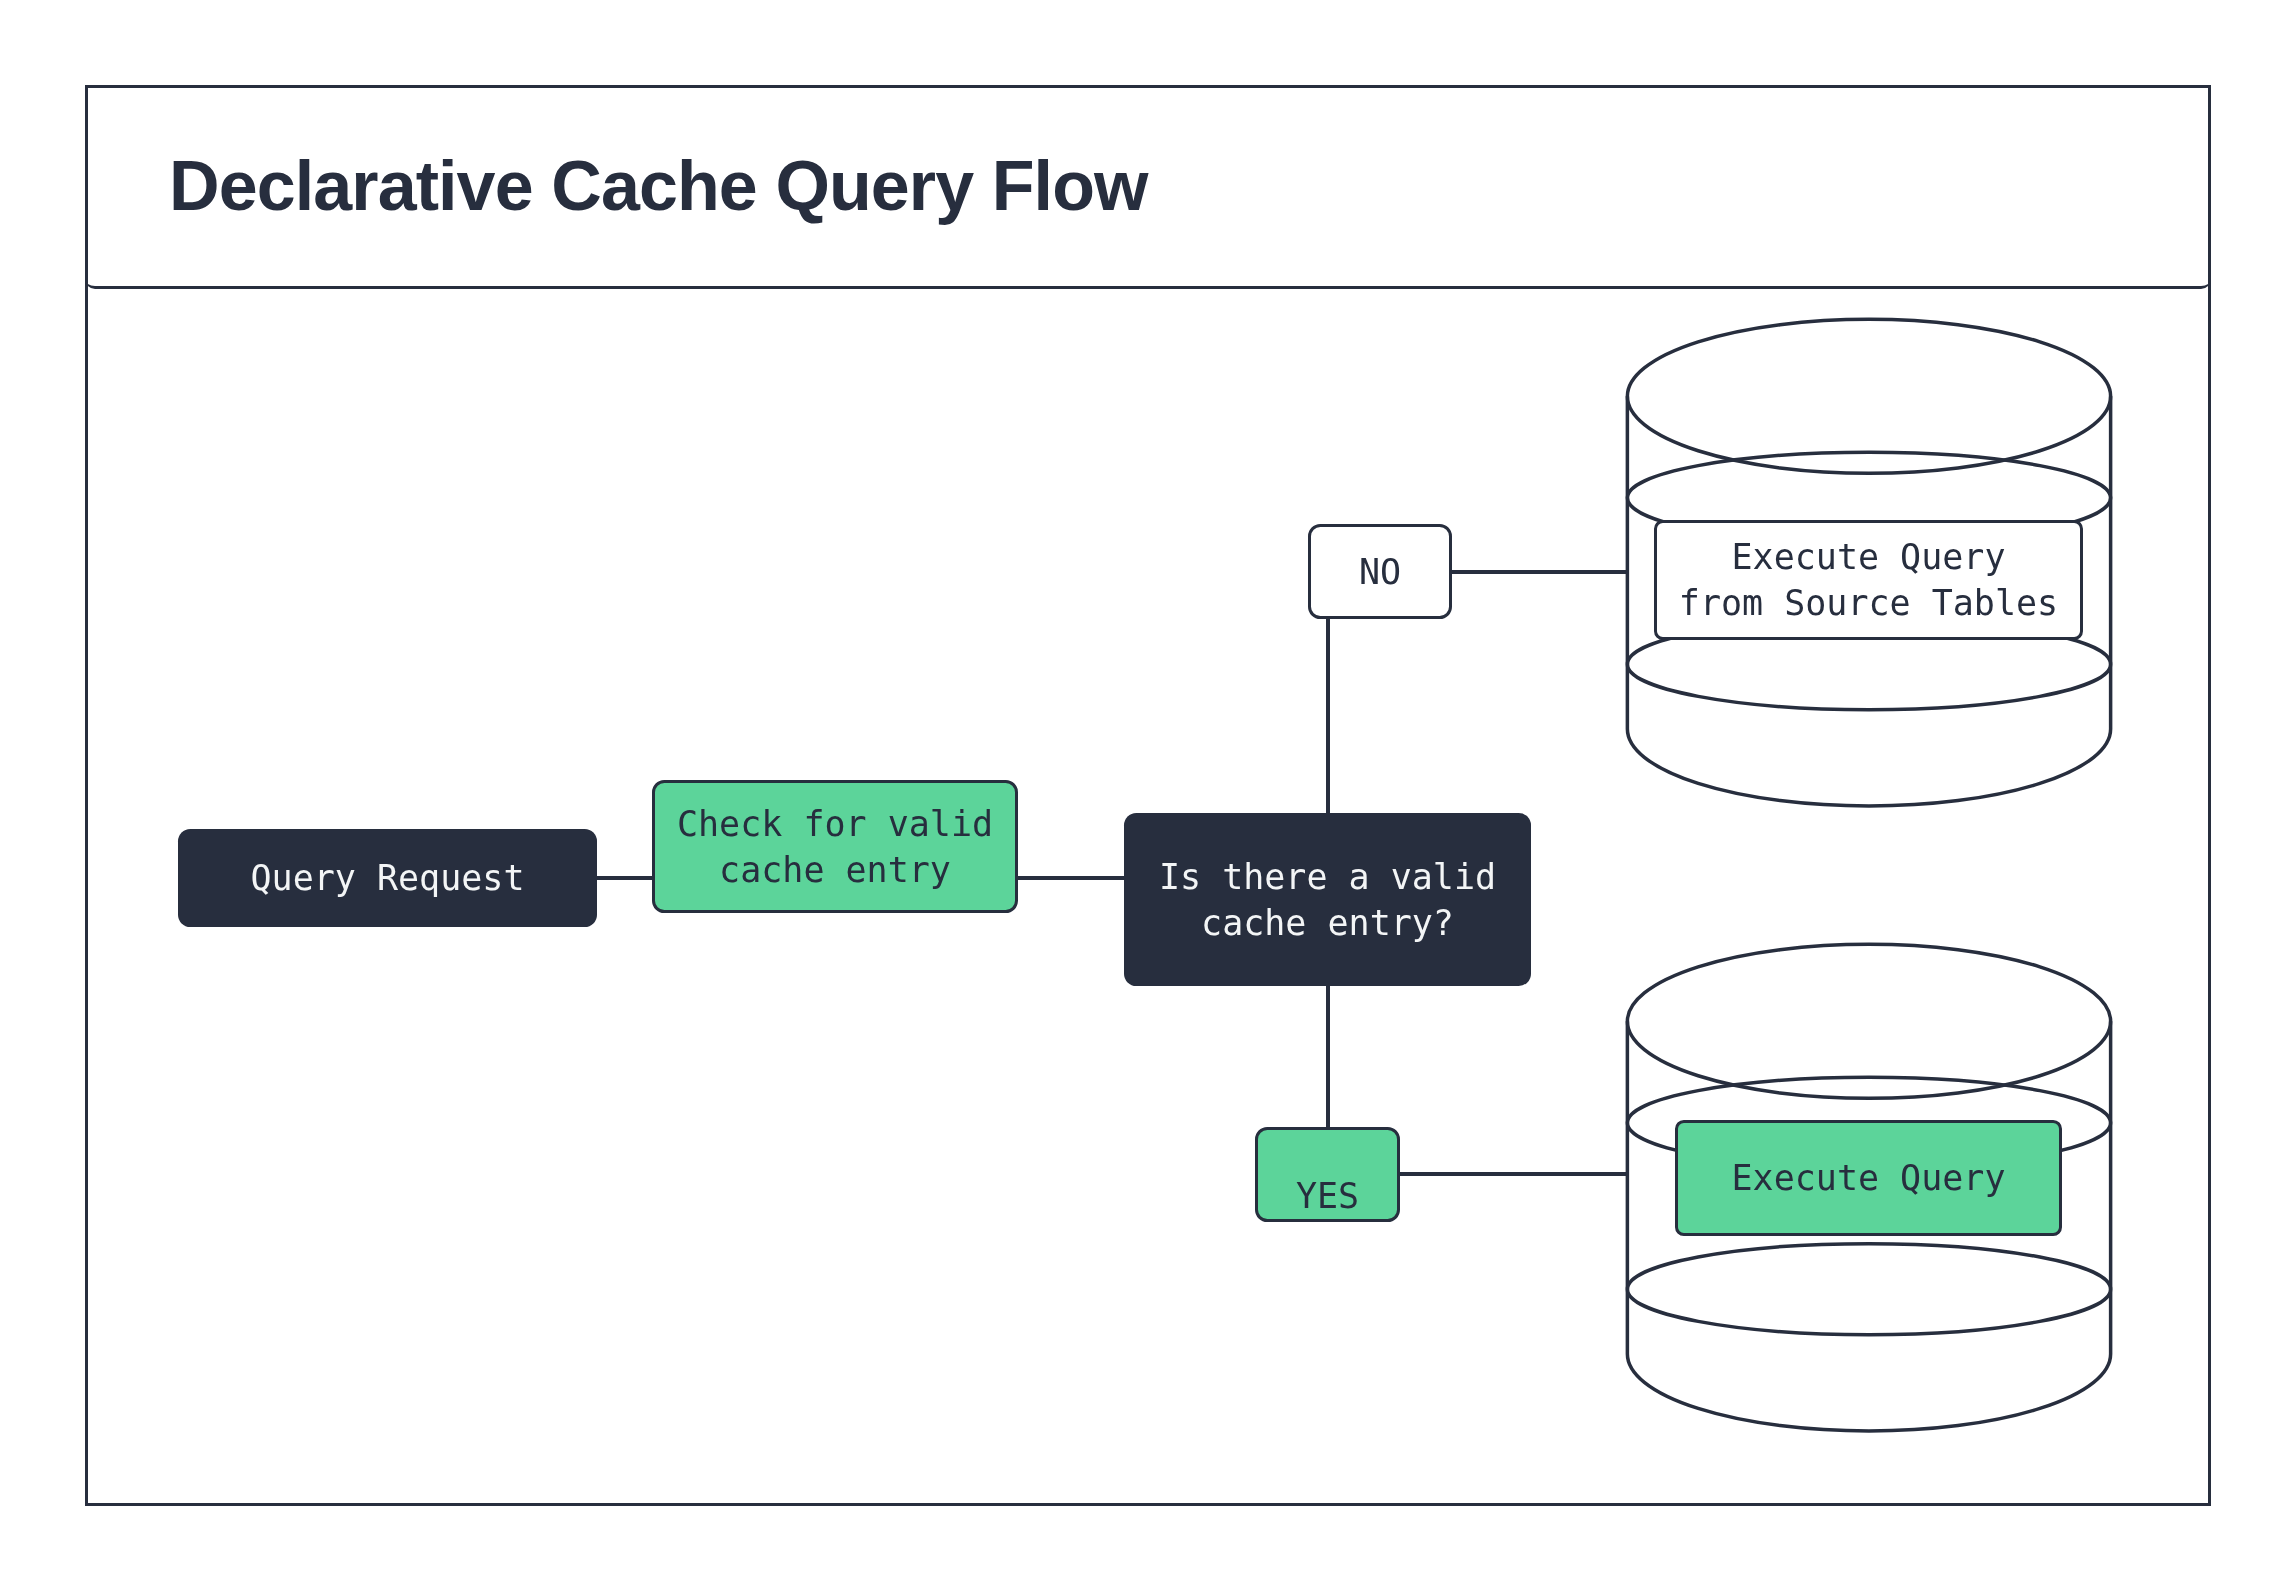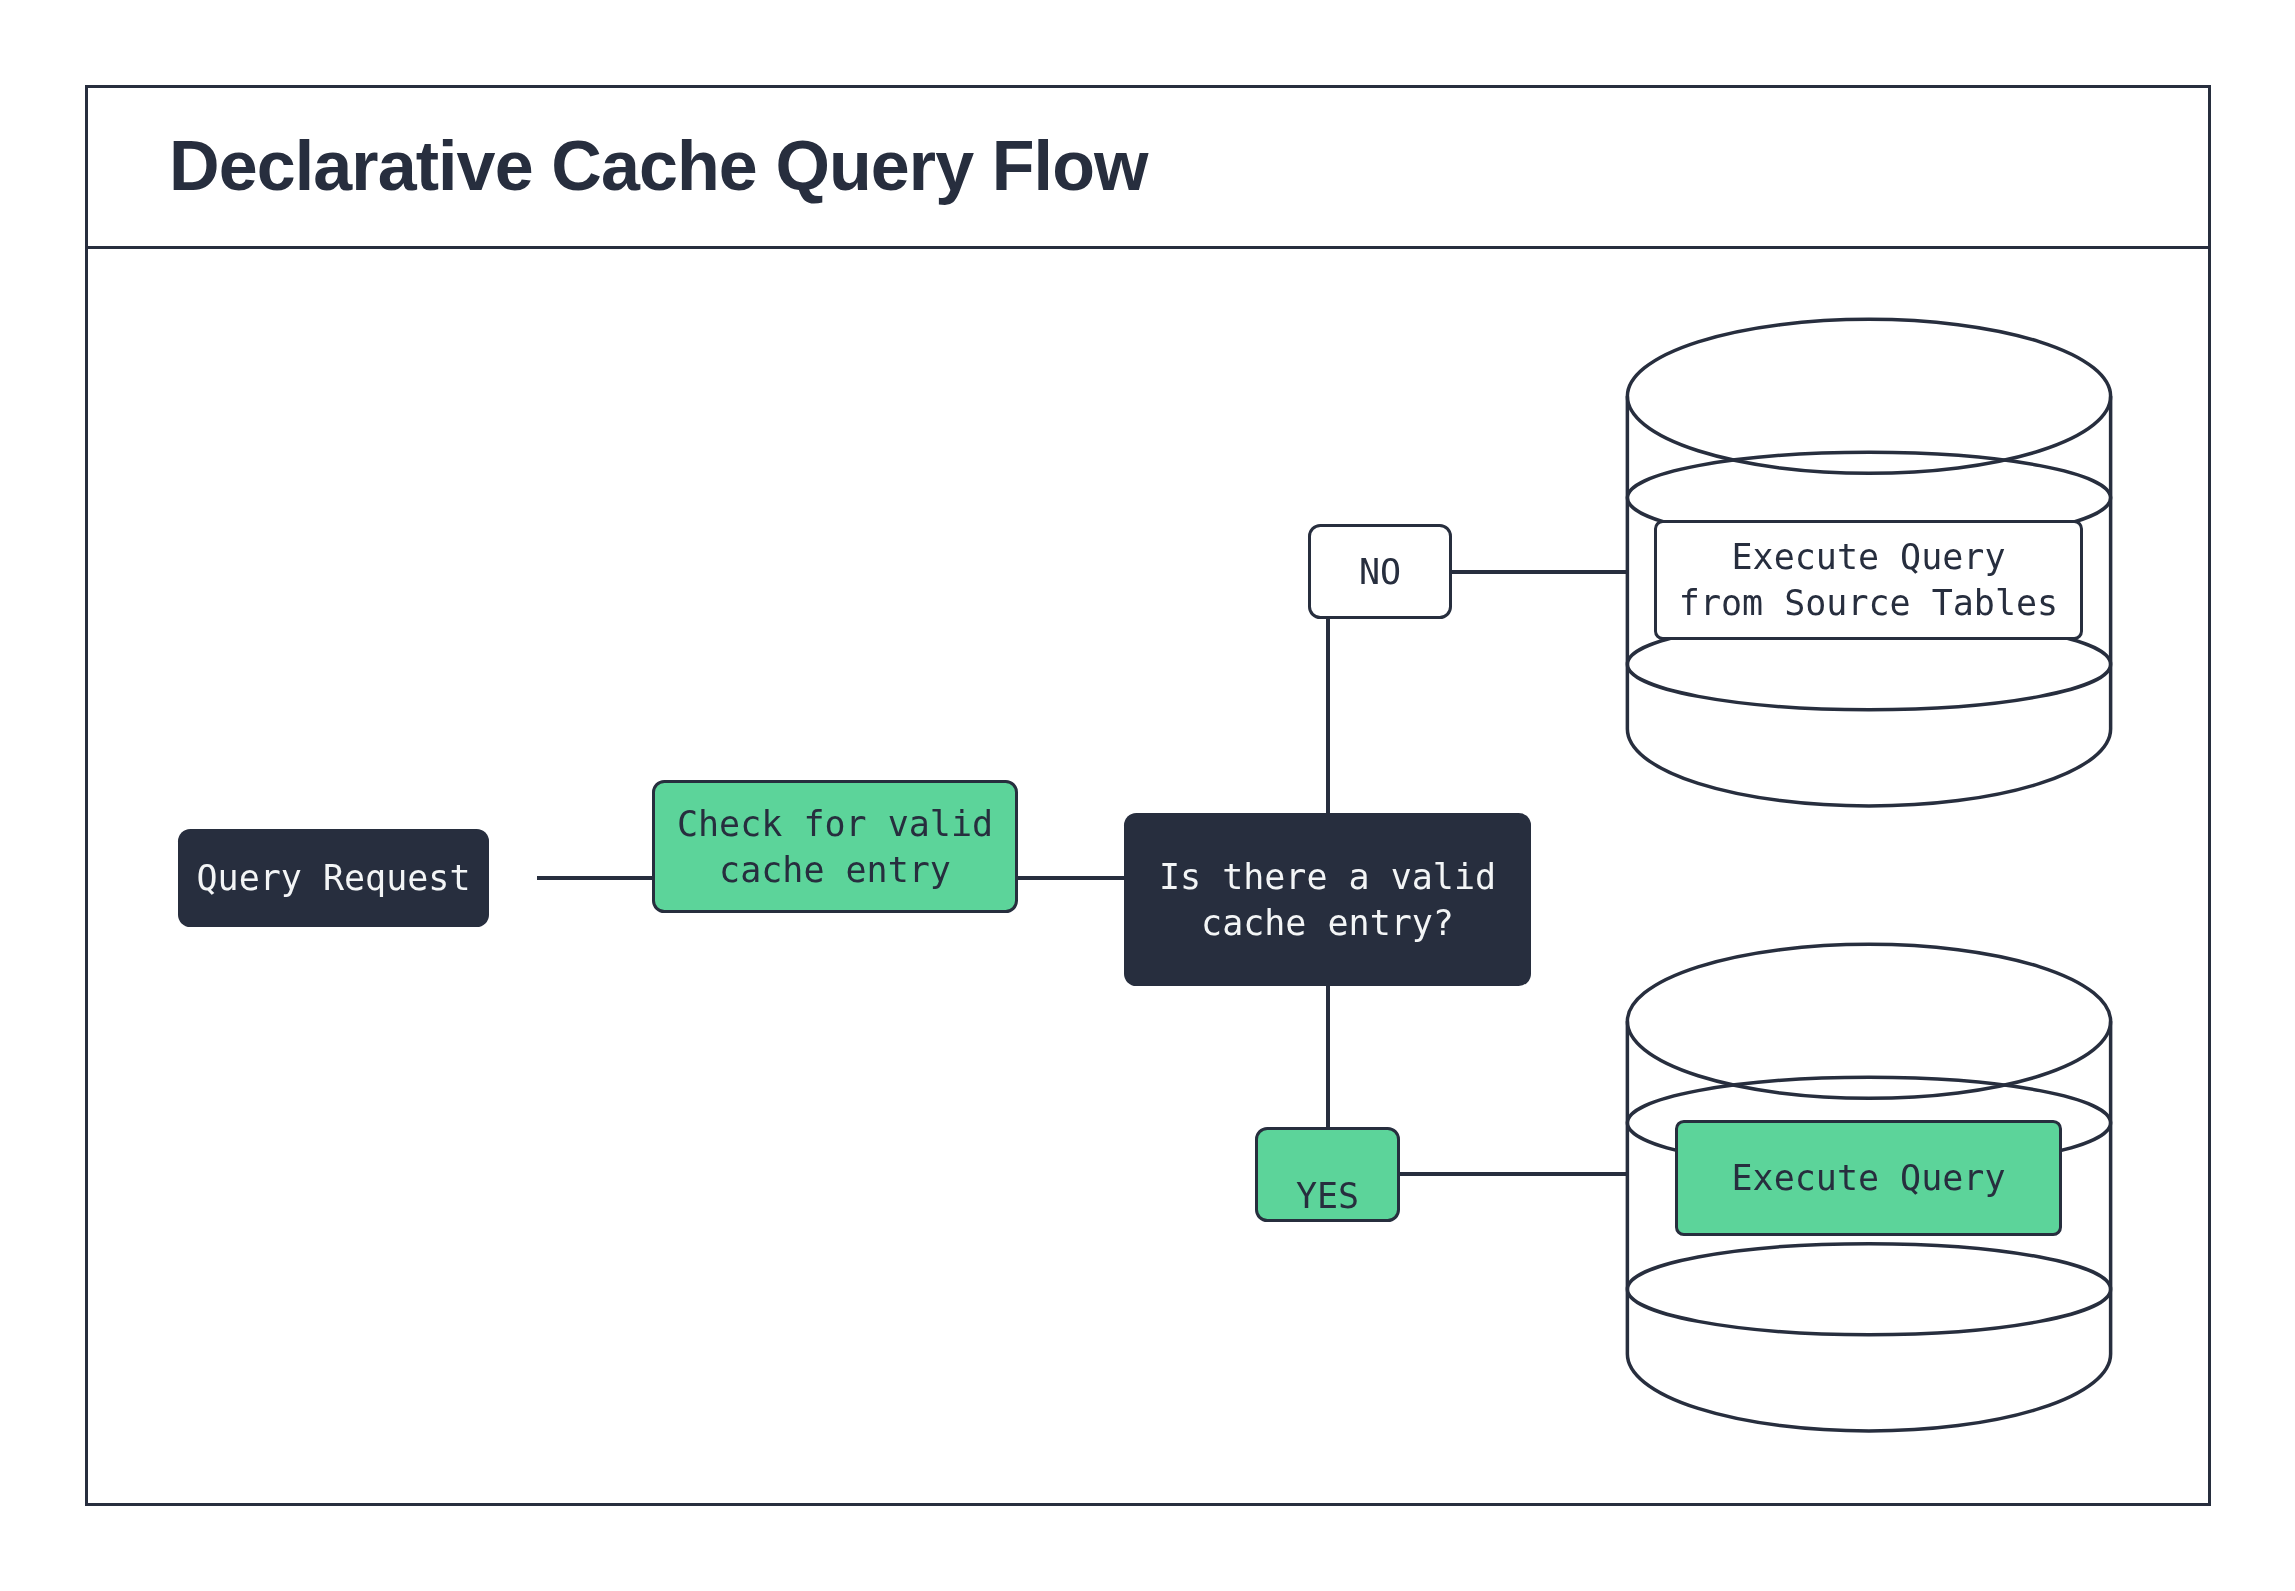--- a/index.html
+++ b/index.html
@@ -22,25 +22,26 @@
   .frame {
     position: absolute;
     left: 85px; top: 85px;
     width: 2126px; height: 1421px;
     border: 3.5px solid var(--ink);
     background: var(--surface);
   }
   .title-band {
     position: absolute;
     left: 85px; top: 85px;
-    width: 2126px; height: 164px;
+    width: 2126px; height: 204px;
     border-bottom: 3.5px solid var(--ink);
     display: flex;
     align-items: center;
     padding-left: 84px;
+    border-radius: 10px;
   }
   .title-band h1 {
     margin: 0;
     font-family: "Liberation Sans", sans-serif;
     font-weight: 700;
     font-size: 70px;
     letter-spacing: -0.9px;
     color: var(--ink);
   }
   .node {
@@ -107,21 +108,21 @@
 
 <svg class="cyl" style="left:1622px; top:939px;" width="494" height="499" viewBox="0 0 564 570">
   <path class="fillwhite" d="M6,94 A276,88 0 0 1 558,94 L558,474 A276,88 0 0 1 6,474 Z" stroke="none"></path>
   <ellipse class="st fillwhite" cx="282" cy="94" rx="276" ry="88"></ellipse>
   <ellipse class="st" cx="282" cy="210" rx="276" ry="52"></ellipse>
   <ellipse class="st" cx="282" cy="400" rx="276" ry="52"></ellipse>
   <path class="st" d="M6,474 A276,88 0 0 0 558,474"></path>
   <path class="st" d="M6,94 L6,474 M558,94 L558,474"></path>
 </svg>
 
-<div class="node dark" style="left:178px; top:829px; width:311px; height:98px;">
+<div class="node dark" style="left:178px; top:829px; width:419px; height:98px;">
   <span>Query Request</span>
 </div>
 
 <div class="node green" style="left:652px; top:780px; width:366px; height:133px;">
   <span>Check for valid</span>
   <span>cache entry</span>
 </div>
 
 <div class="node dark" style="left:1124px; top:813px; width:407px; height:173px;">
   <span>Is there a valid</span>

